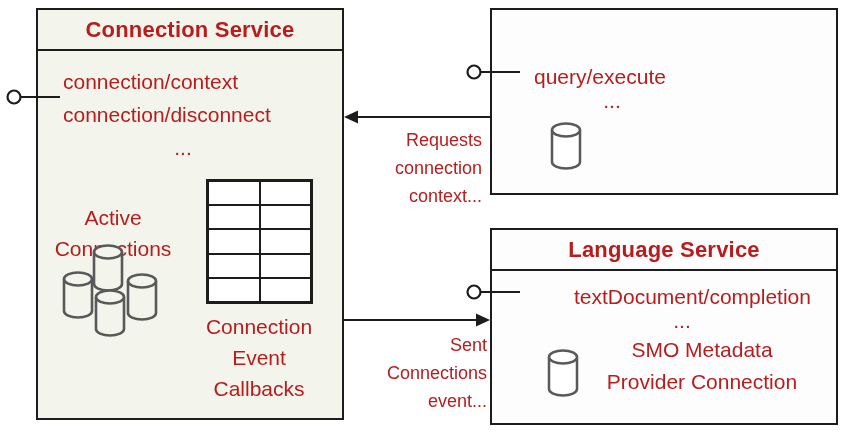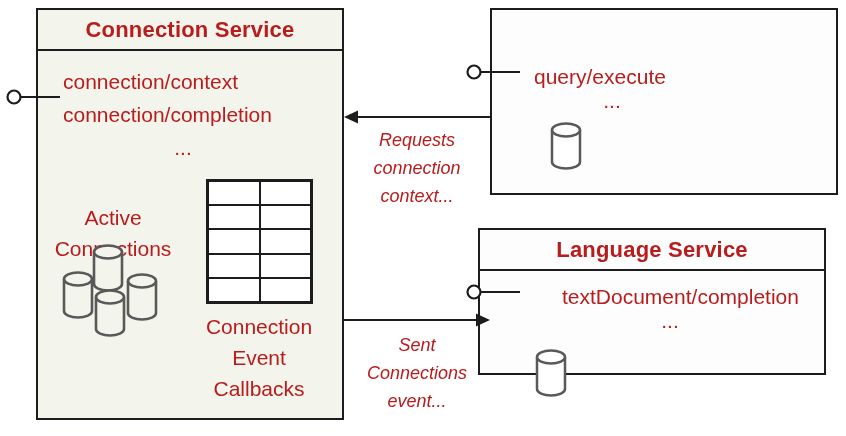--- a/index.html
+++ b/index.html
@@ -16,22 +16,22 @@
     font-size:22px;font-weight:bold;letter-spacing:0.2px;
   }
   .abs{position:absolute;}
   .body-text{font-size:21px;line-height:33px;}
   .endpoints{position:absolute;font-size:21px;line-height:33px;}
   .endpoints .dots{text-align:center;}
   .label{position:absolute;font-size:21px;line-height:31px;}
   .center{text-align:center;}
   .prelines{white-space:pre-line;}
   .annot{
-    position:absolute;font-size:18px;line-height:28px;font-style:italic;
-    text-align:center;white-space:pre-line;
+    position:absolute;font-size:18px;line-height:28px;
+    text-align:right;white-space:pre-line;
   }
   .cb-table{
     position:absolute;box-sizing:border-box;background:#ffffff;
     border:2px solid #1c1c1c;display:grid;
     grid-template-columns:1fr 1fr;grid-template-rows:repeat(5,1fr);
   }
   .cb-table .cell{border:1px solid #1c1c1c;background:#ffffff;}
   .overlay{position:absolute;left:0;top:0;pointer-events:none;}
   .overlay line{stroke:#1c1c1c;stroke-width:2.2;}
   .overlay circle{fill:#ffffff;stroke:#1c1c1c;stroke-width:2.2;}
@@ -50,21 +50,21 @@
   </defs>
 </svg>
 
 <div class="canvas">
 
   <div class="box green" style="left:36px;top:8px;width:308px;height:412px;">
     <div class="title">Connection Service</div>
 
     <div class="endpoints" style="left:25px;top:55px;width:240px;">
       <div>connection/context</div>
-      <div>connection/completion</div>
+      <div>connection/disconnect</div>
       <div class="dots">...</div>
     </div>
 
     <div class="label center prelines" style="left:0px;top:184px;width:150px;margin-top:8px;">Active
 Connections</div>
 
     <svg class="icon" style="left:22px;top:233px;" width="100" height="95" viewBox="0 0 100 95">
       <g fill="#f3f5ec" stroke="#595959" stroke-width="2.6">
         <use href="#cyl" x="2" y="28"></use>
         <use href="#cyl" x="66" y="30"></use>
@@ -96,31 +96,33 @@
     <div class="abs body-text" style="left:42px;top:50px;">query/execute</div>
     <div class="abs body-text center" style="left:40px;top:74px;width:160px;">...</div>
 
     <svg class="icon" style="left:58px;top:112px;" width="32" height="47" viewBox="0 0 32 47">
       <g fill="#ffffff" stroke="#595959" stroke-width="2.5">
         <use href="#cyl"></use>
       </g>
     </svg>
   </div>
 
-  <div class="box white" style="left:478px;top:228px;width:348px;height:147px;">
+  <div class="box white" style="left:490px;top:228px;width:348px;height:197px;">
     <div class="title">Language Service</div>
 
     <div class="abs body-text" style="left:42px;top:50px;margin-left:40px;">textDocument/completion</div>
     <div class="abs body-text center" style="left:40px;top:74px;width:300px;">...</div>
 
     <svg class="icon" style="left:55px;top:119px;" width="32" height="47" viewBox="0 0 32 47">
       <g fill="#ffffff" stroke="#595959" stroke-width="2.5">
         <use href="#cyl"></use>
       </g>
     </svg>
+    <div class="abs body-text center prelines" style="left:90px;top:104px;width:240px;line-height:32px;">SMO Metadata
+Provider Connection</div>
   </div>
 
   <div class="annot" style="left:352px;top:126px;width:130px;">Requests
 connection
 context...</div>
   <div class="annot" style="left:347px;top:331px;width:140px;">Sent
 Connections
 event...</div>
 
   <svg class="overlay" width="846" height="436" viewBox="0 0 846 436">

